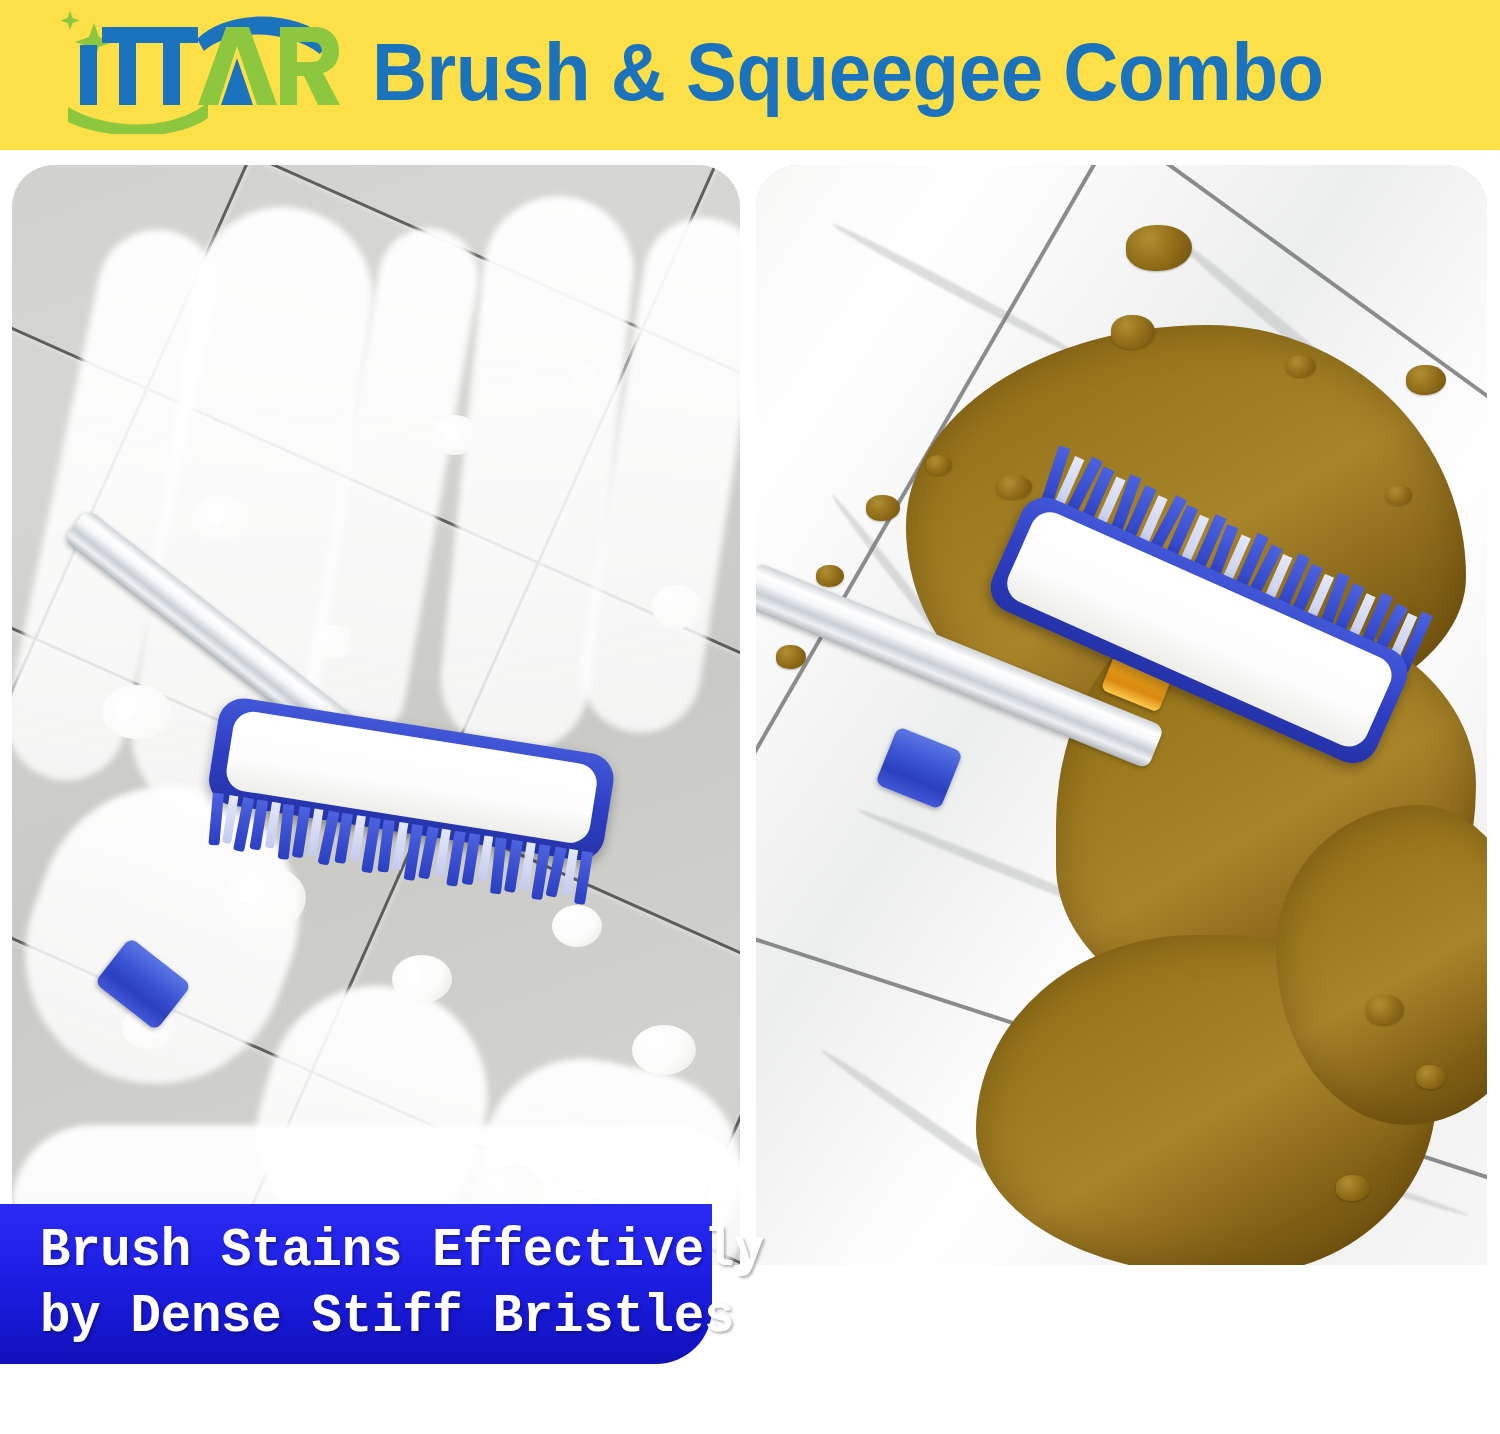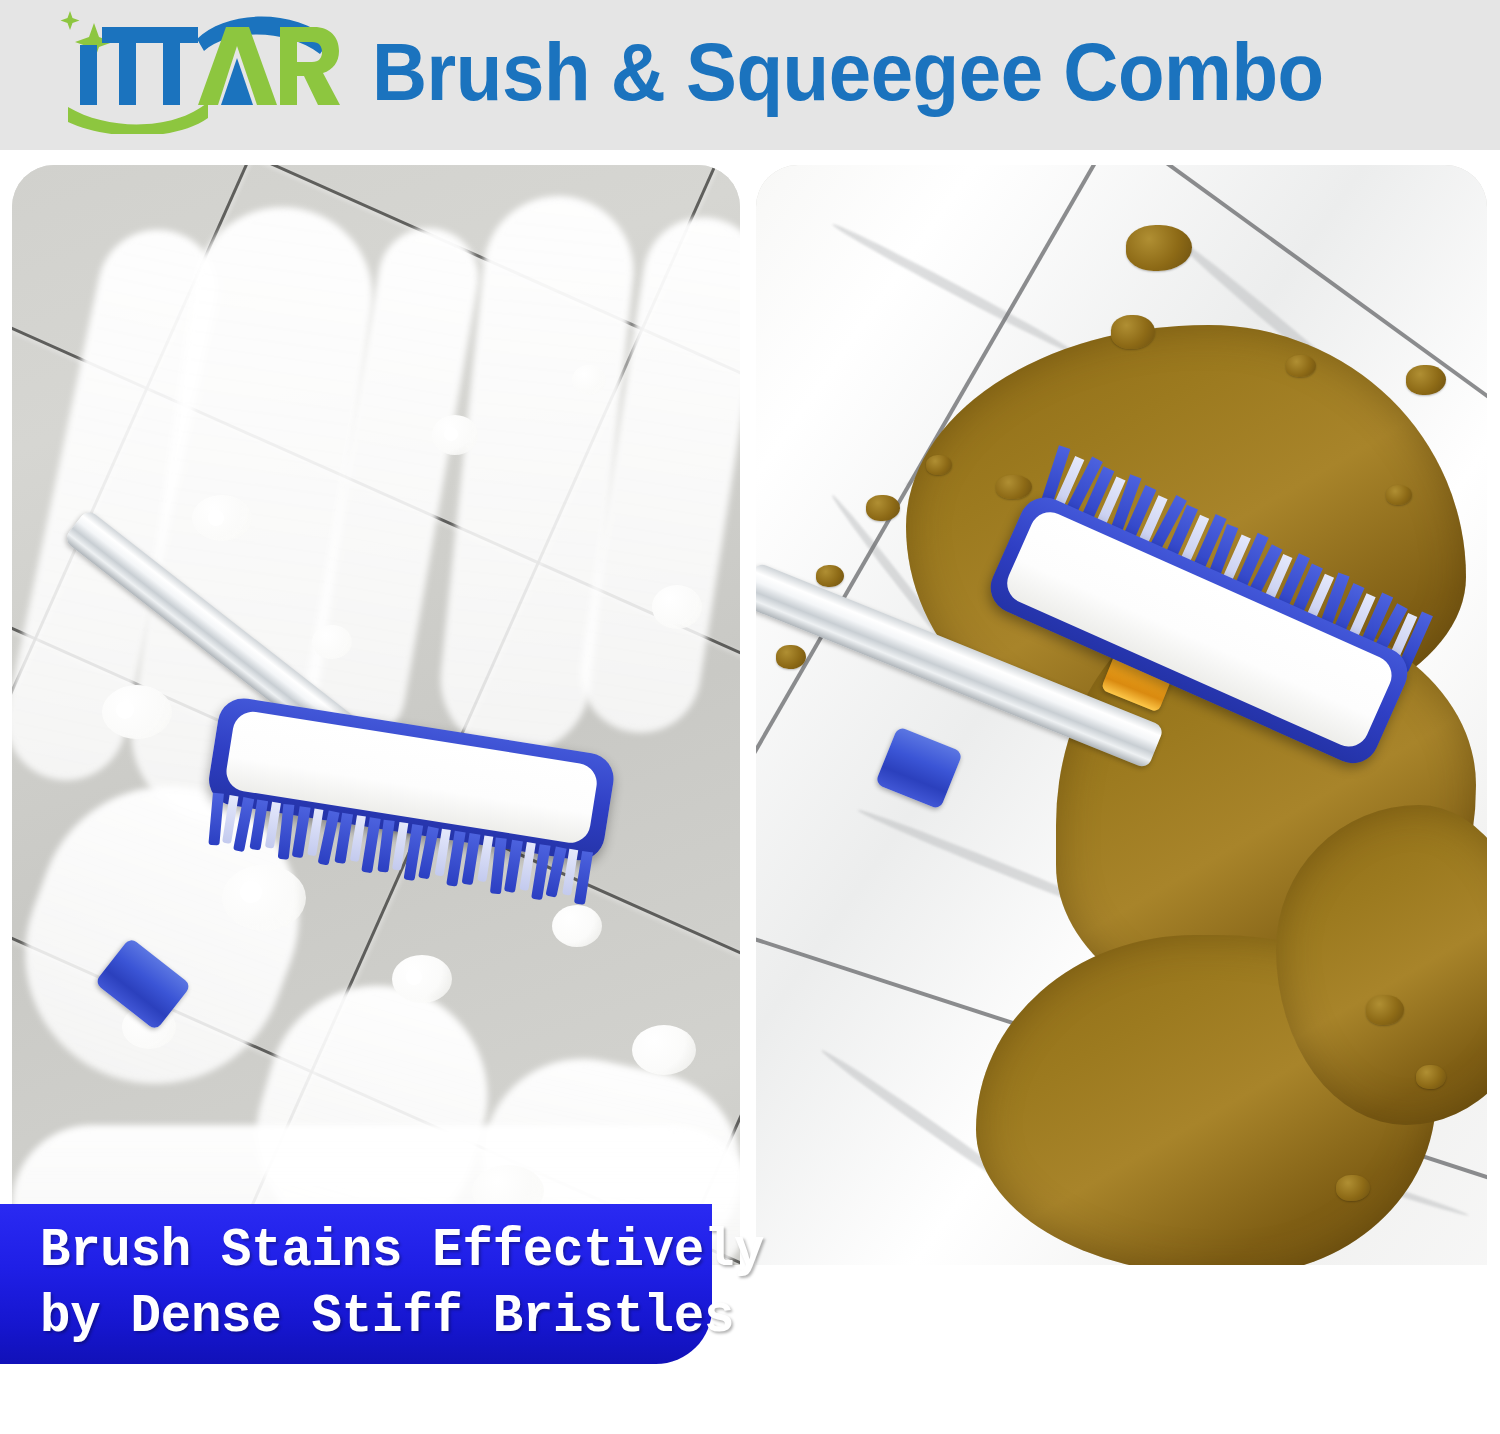--- a/index.html
+++ b/index.html
@@ -5,21 +5,21 @@
   html,body{margin:0;padding:0;background:#ffffff;}
   body{
     width:1500px;height:1434px;
     font-family:"Liberation Sans", sans-serif;
     overflow:hidden;position:relative;
   }
 
   
   .header{
     position:absolute;left:0;top:0;width:1500px;height:150px;
-    background:#e5e5e5;
+    background:#fde047;
   }
   .logo{
     position:absolute;left:58px;top:6px;width:282px;height:128px;
   }
   .logo svg{display:block;}
   .headline{
     position:absolute;left:372px;top:24px;
     font-size:82px;line-height:96px;font-weight:bold;
     color:#1b73be;
     letter-spacing:-0.5px;

